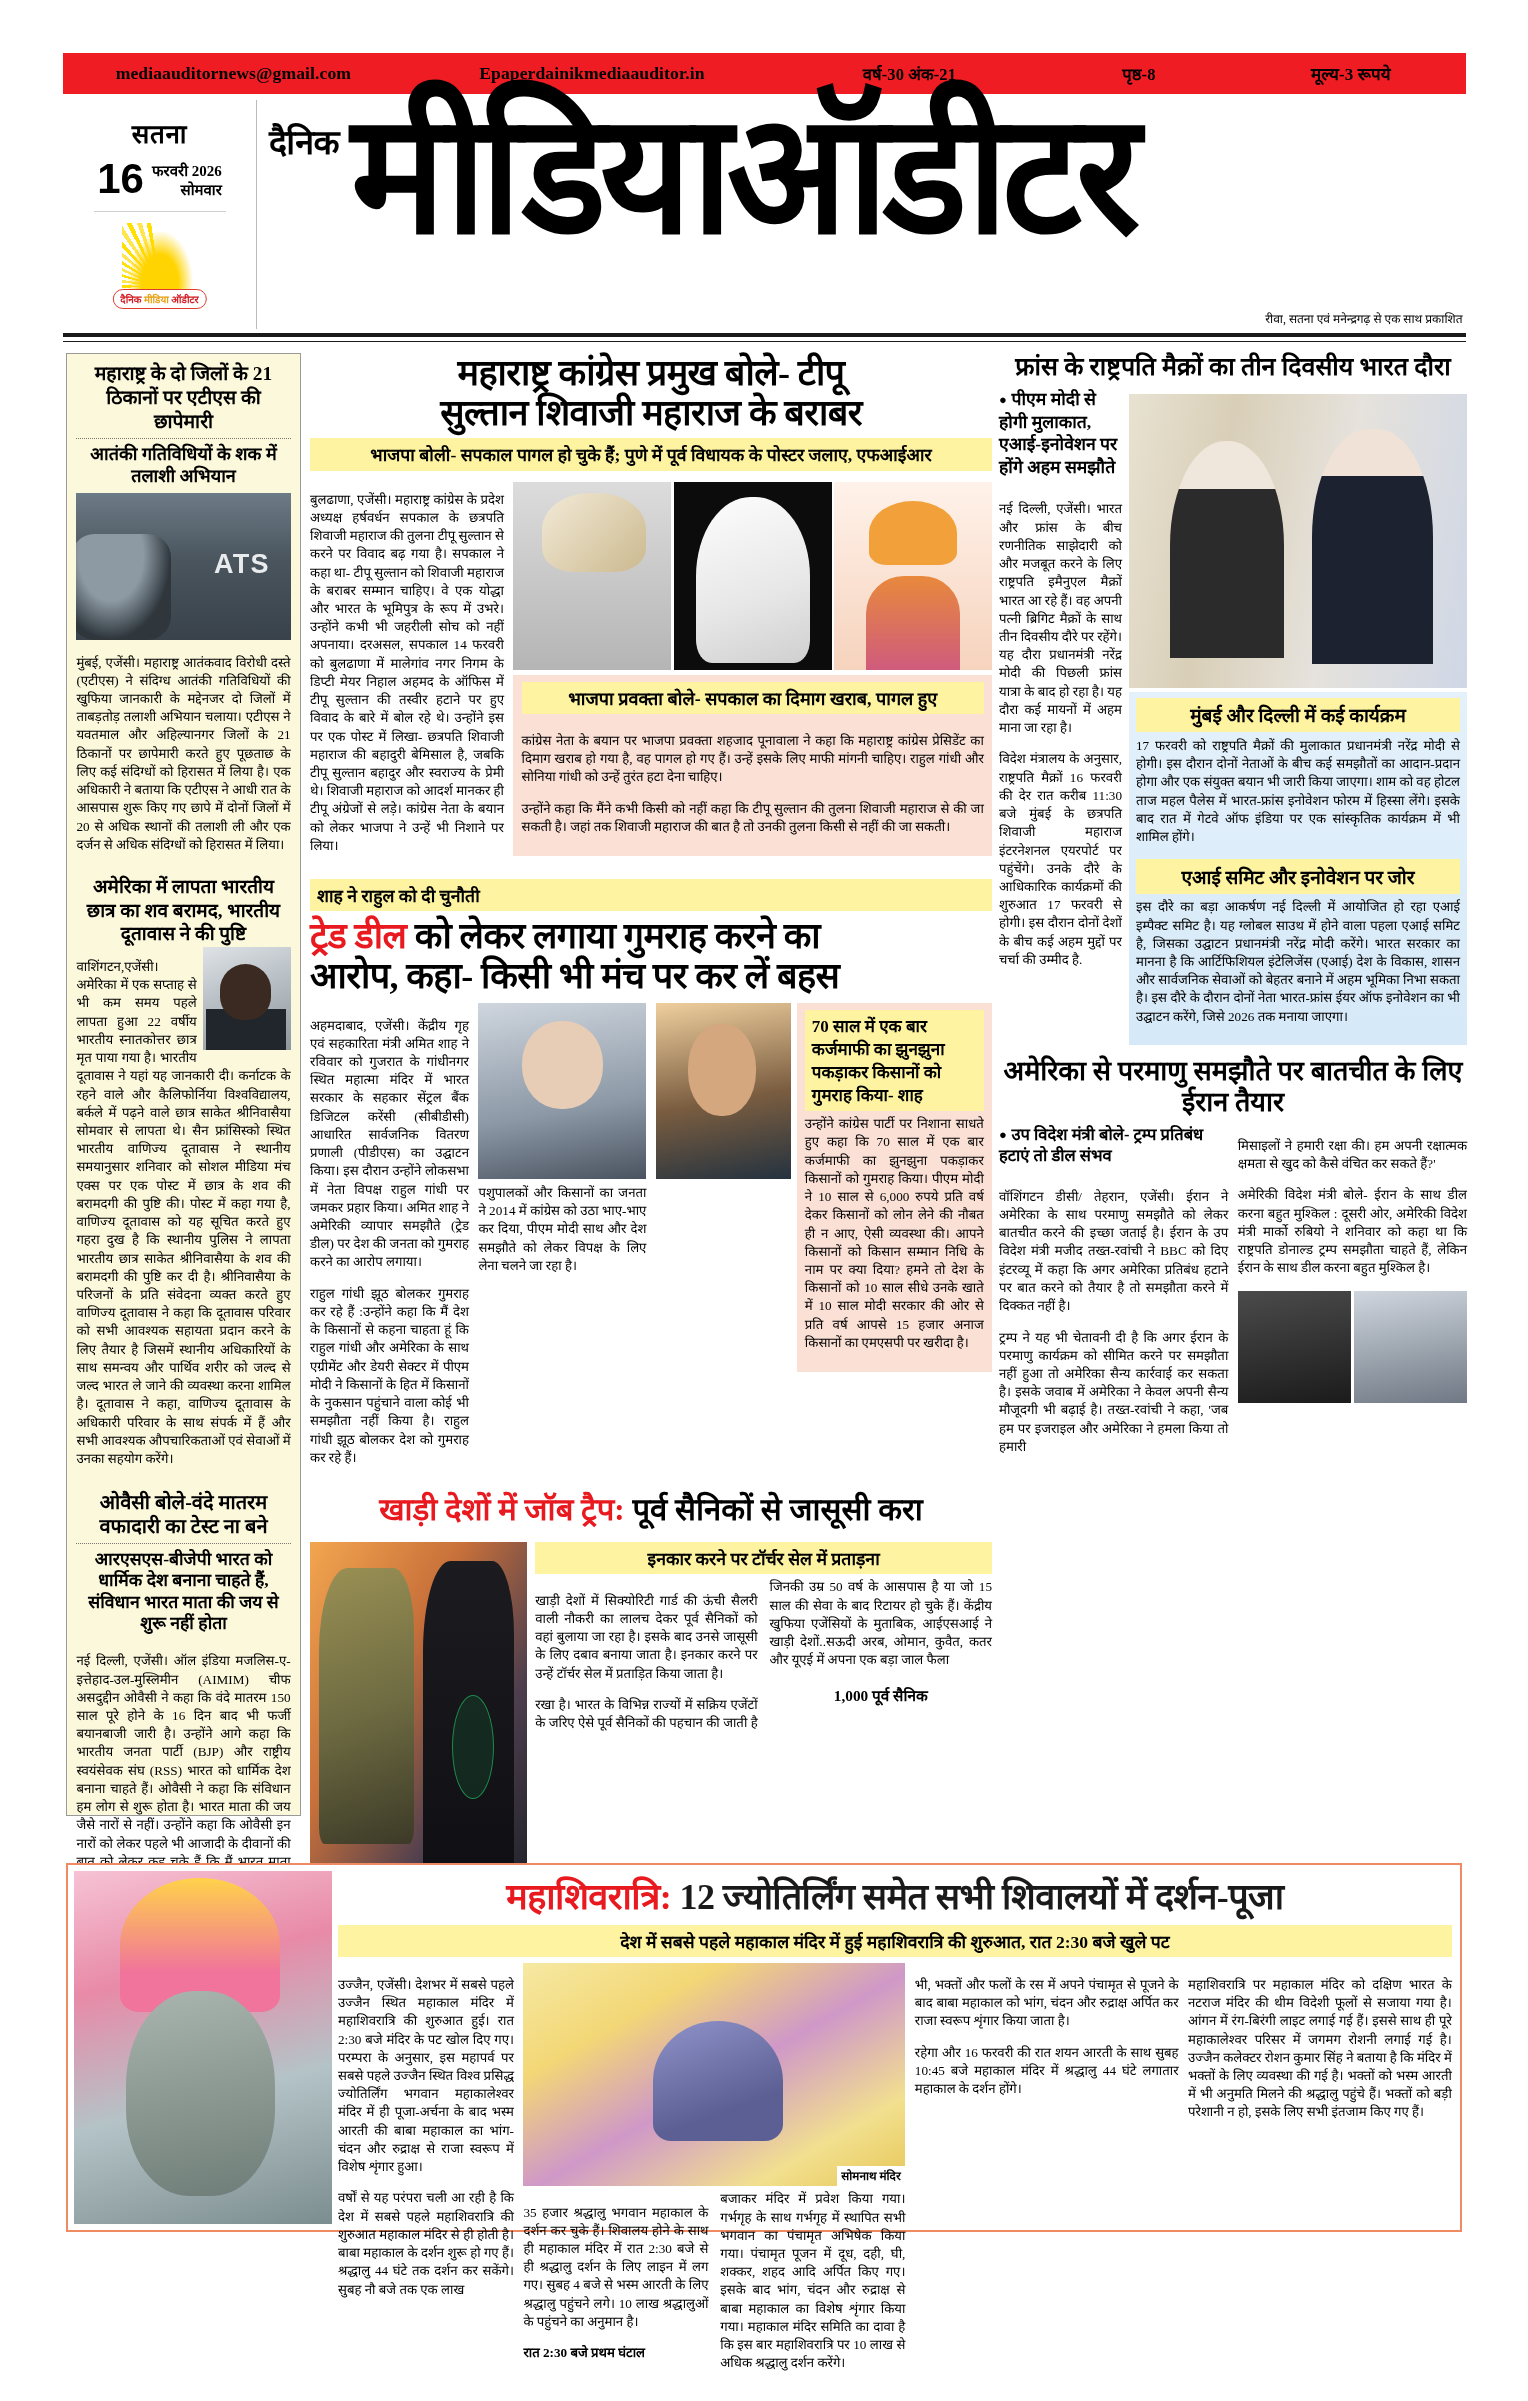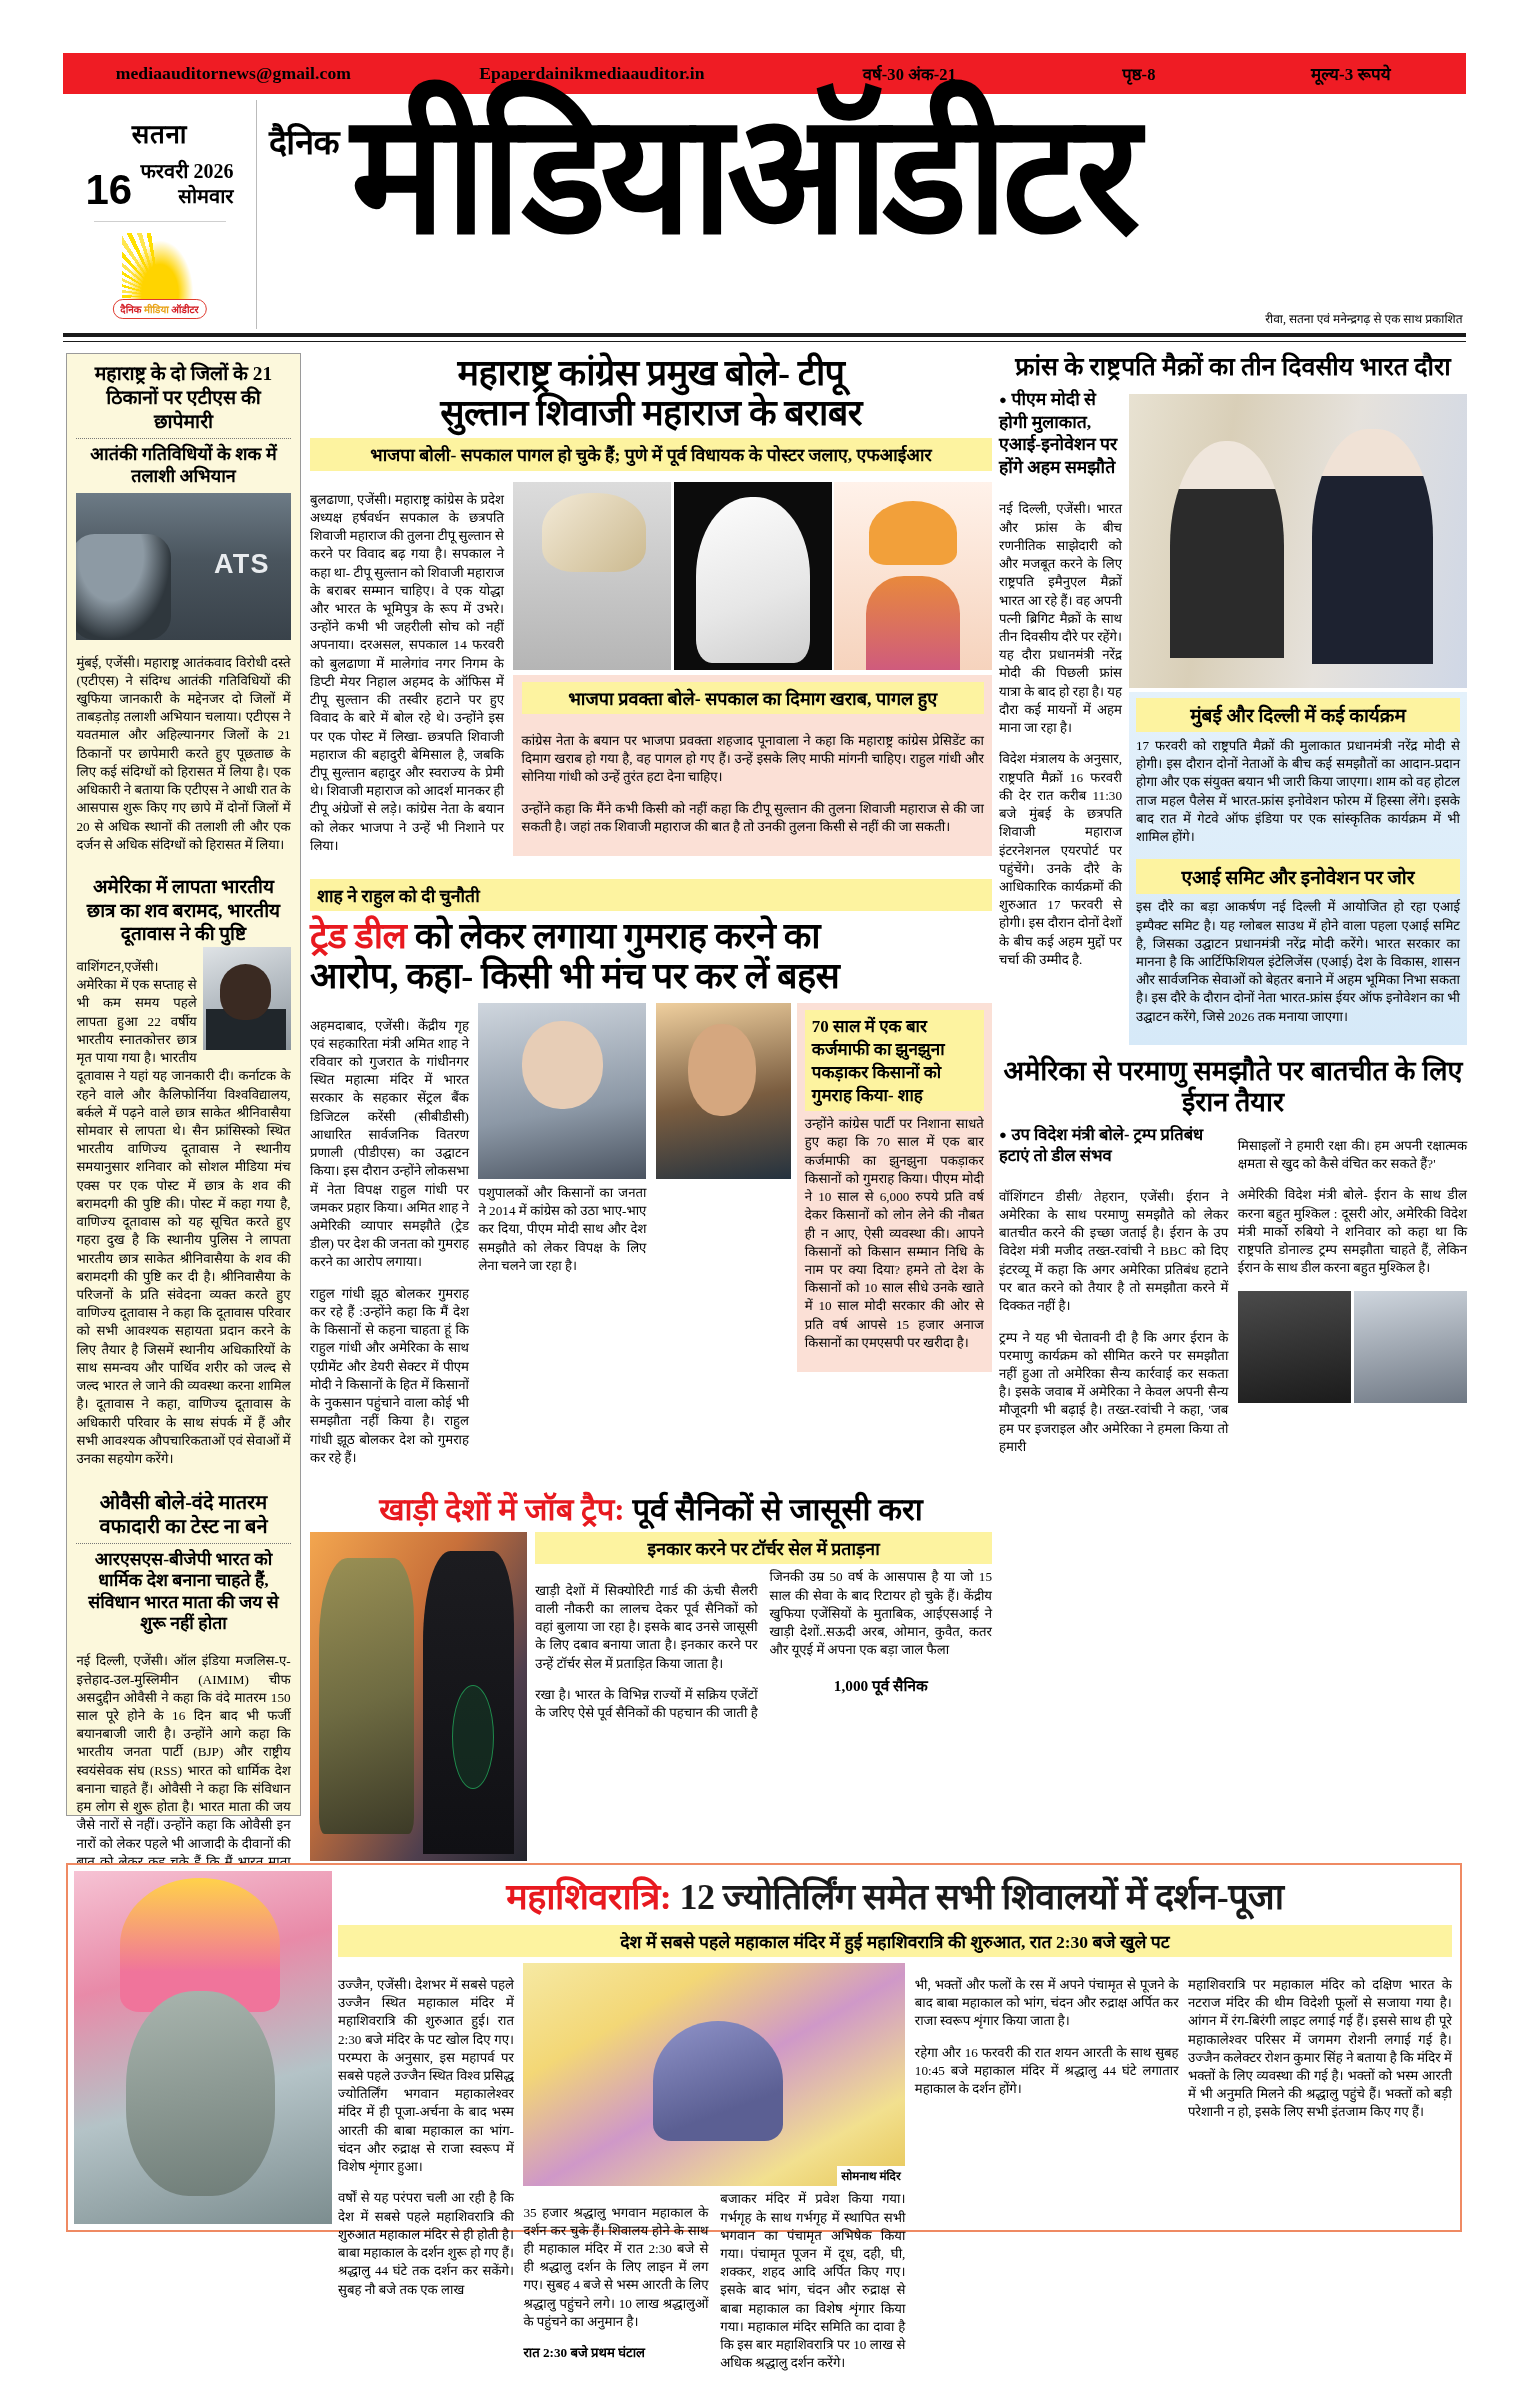--- a/index.html
+++ b/index.html
@@ -22,21 +22,21 @@
   .tb-page{width:212px;text-align:center;font-size:16.5px;}
   .tb-price{width:212px;text-align:center;font-size:17px;}
 
   
   .masthead{position:absolute;left:63px;top:100px;width:1403px;height:229px;}
   .mh-left{position:absolute;left:0;top:0;width:194px;height:229px;
     border-right:1.2px solid #bbb;box-sizing:border-box;text-align:center;}
   .mh-city{font-size:26px;font-weight:bold;margin-top:15.3px;letter-spacing:0.6px;}
   .mh-daterow{display:flex;align-items:flex-end;justify-content:center;gap:8.2px;margin-top:8.2px;}
   .mh-day{font-size:42px;font-weight:bold;line-height:.95;font-family:"Liberation Sans",sans-serif;}
-  .mh-mon{font-size:20px;font-weight:bold;line-height:1.25;text-align:left;}
+  .mh-mon{font-size:15px;font-weight:bold;line-height:1.25;text-align:left;}
   .mh-sep{width:132px;height:1.2px;background:#cfcfcf;margin:11.8px auto 0 auto;}
   .logo{position:relative;width:118px;height:88px;margin:8.2px auto 0 auto;}
   .sunburst{position:absolute;left:50%;top:2.4px;transform:translateX(-50%);
     width:76px;height:69px;
     background:
       radial-gradient(ellipse at 50% 88%, #ffd400 0 34%, rgba(255,212,0,0) 62%),
       conic-gradient(from 180deg at 50% 92%,
         #ffe64d 0deg 4deg,#fff 4deg 8deg,#ffe000 8deg 12deg,#fff 12deg 16deg,
         #ffe64d 16deg 20deg,#fff 20deg 24deg,#ffe000 24deg 28deg,#fff 28deg 32deg,
         #ffe64d 32deg 36deg,#fff 36deg 40deg,#ffe000 40deg 44deg,#fff 44deg 48deg,
@@ -295,21 +295,21 @@
             </div>
           </div>
         </div>
       </div>
     </div>
 
     <div style="margin-top:11.8px;">
       <h1 class="hl-sec" style="text-align:center;">
         <span class="red">खाड़ी देशों में जॉब ट्रैप:</span><span> पूर्व सैनिकों से जासूसी करा</span>
       </h1>
-      <div style="display:flex;gap:8.2px;margin-top:4px;">
+      <div style="display:flex;gap:8.2px;margin-top:14px;">
         <div style="width:217px;">
           <div class="photo khadi-photo">
             <div class="soldier"></div>
             <div class="isi"></div>
           </div>
           <p class="body-txt" style="margin-top:4.7px;">नई दिल्ली, एजेंसी। पाकिस्तानी खुफिया एजेंसी आईएसआई ने भारतीय सेना की संवेदनशील जानकारी जुटाने के लिए अब एक नया और खतरनाक पैंतरा आजमाया है। आईएसआई की नजर अब भारत के पूर्व सैनिकों पर है।</p>
         </div>
         <div style="flex:1;">
           <div class="yellowband" style="font-size:17.6px;">इनकार करने पर टॉर्चर सेल में प्रताड़ना</div>
           <div class="cols2" style="margin-top:4.7px;">

